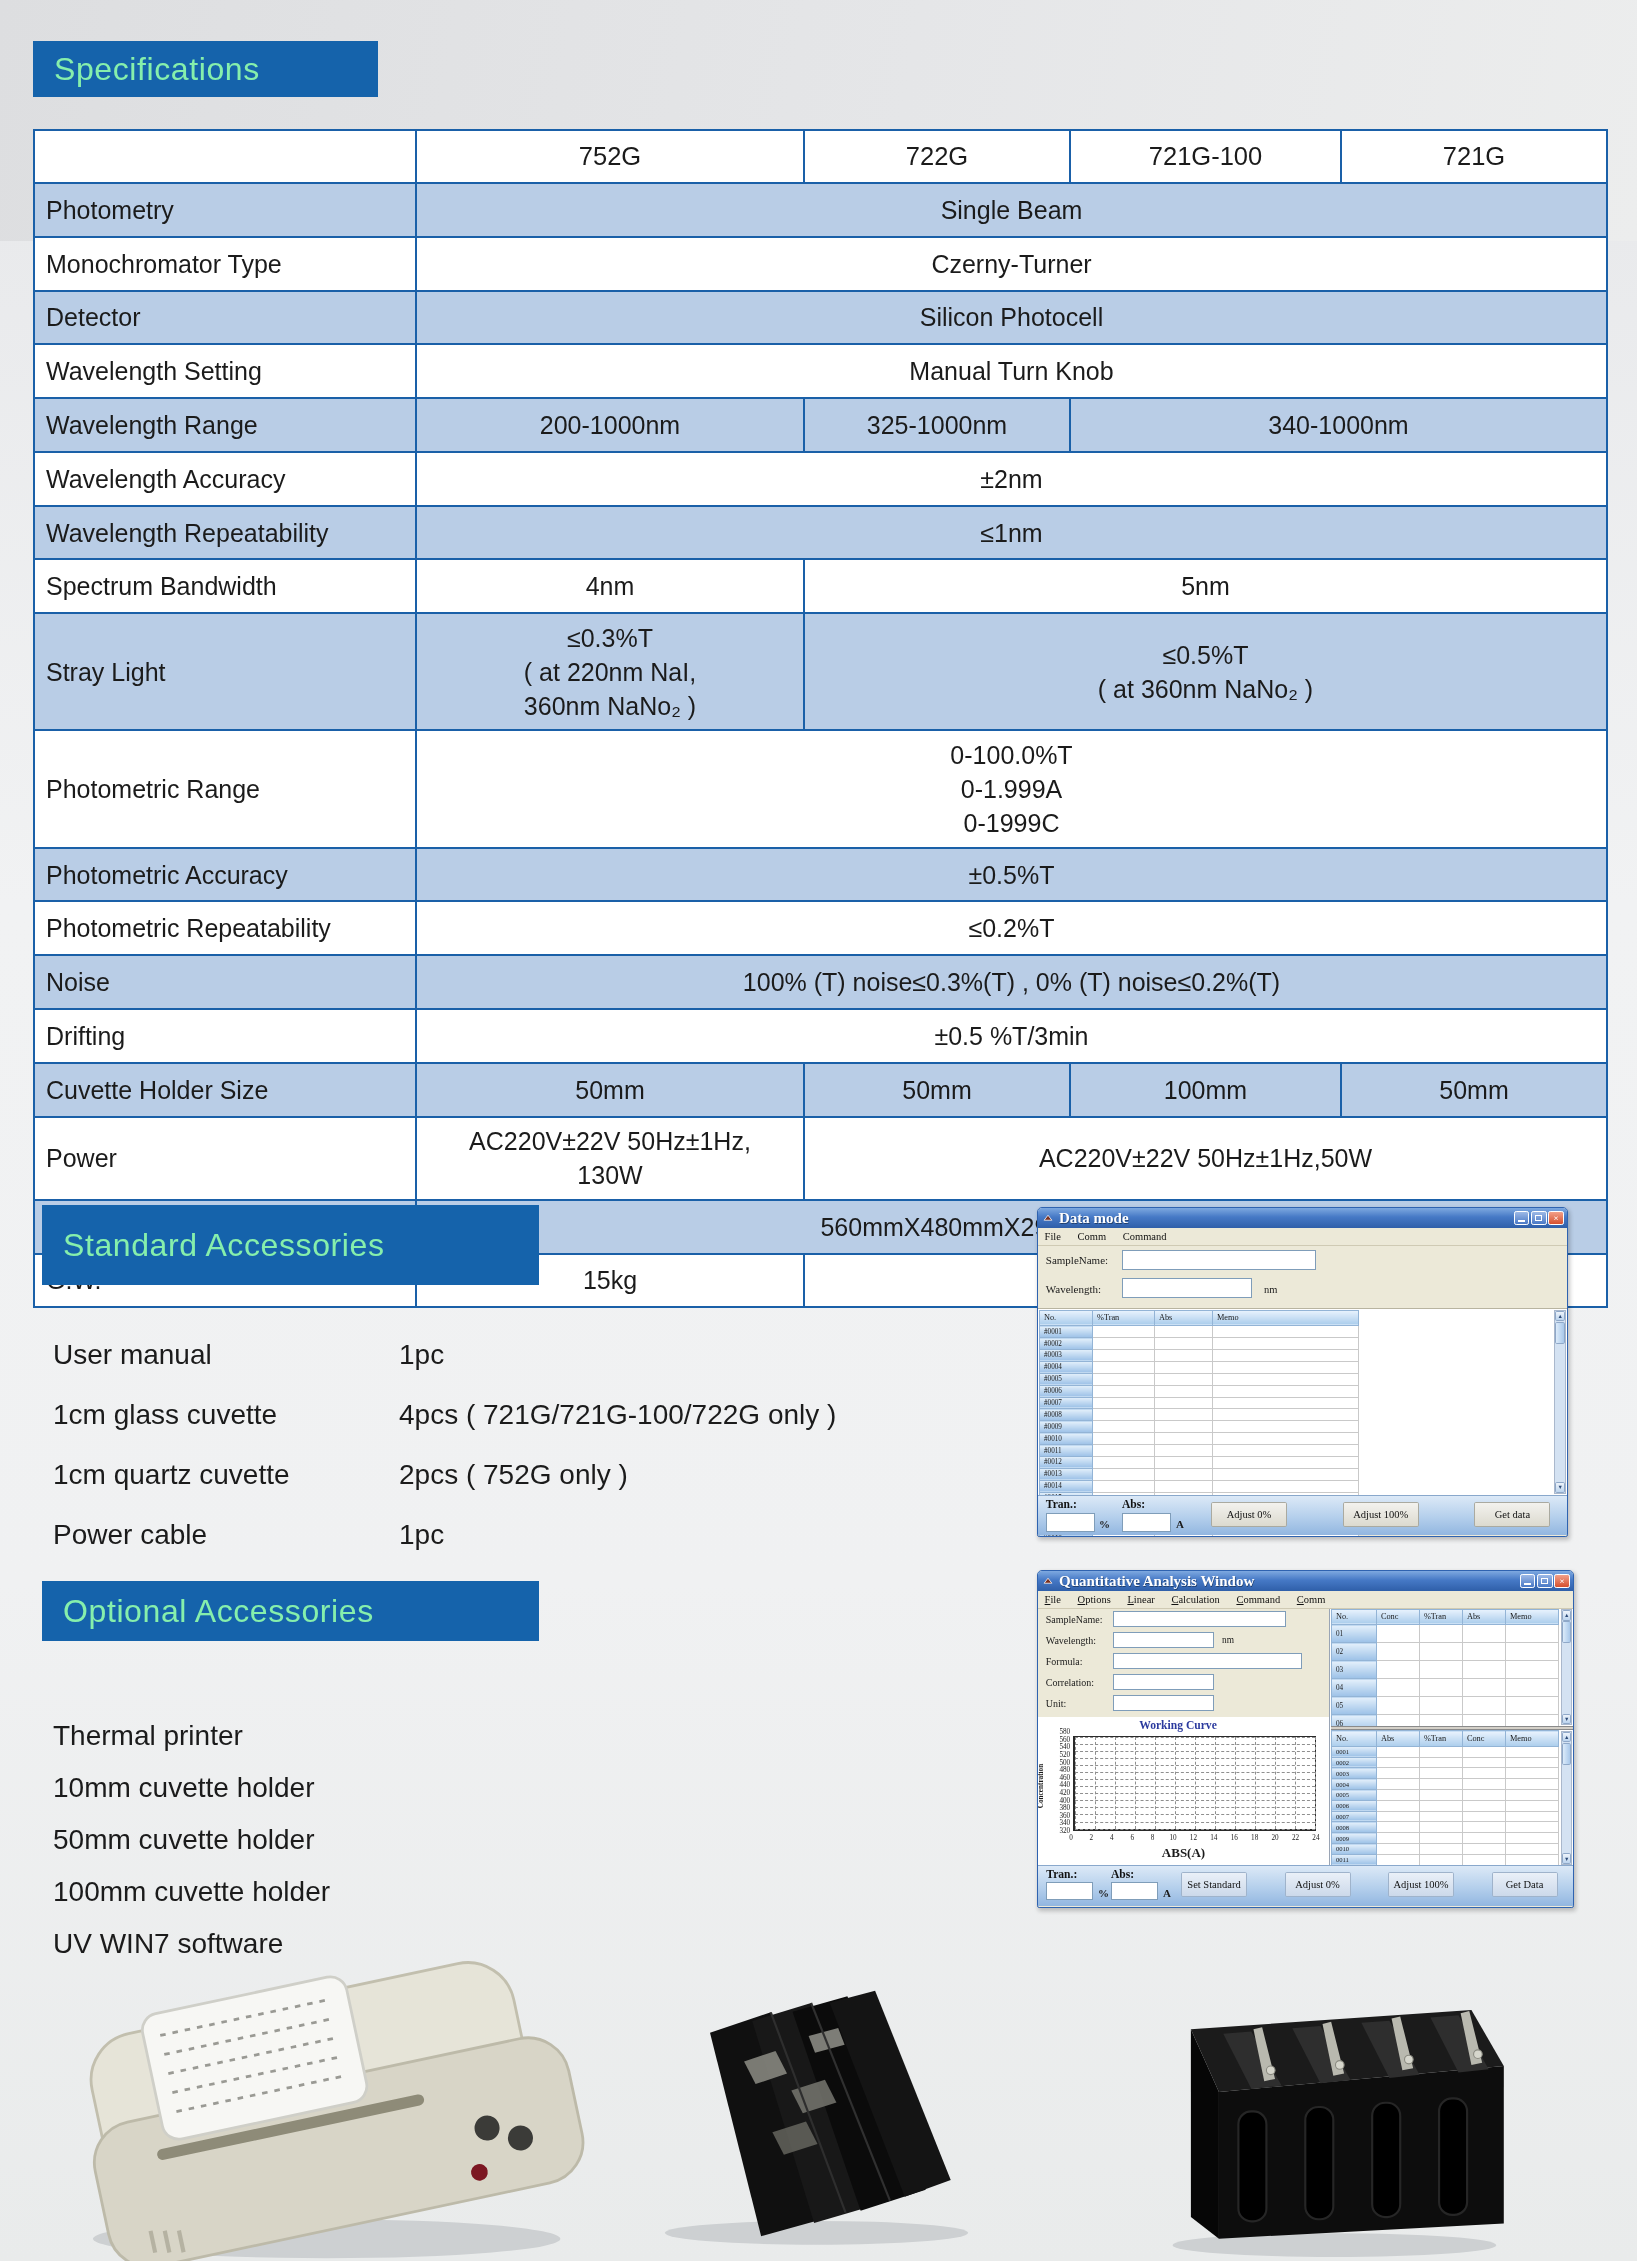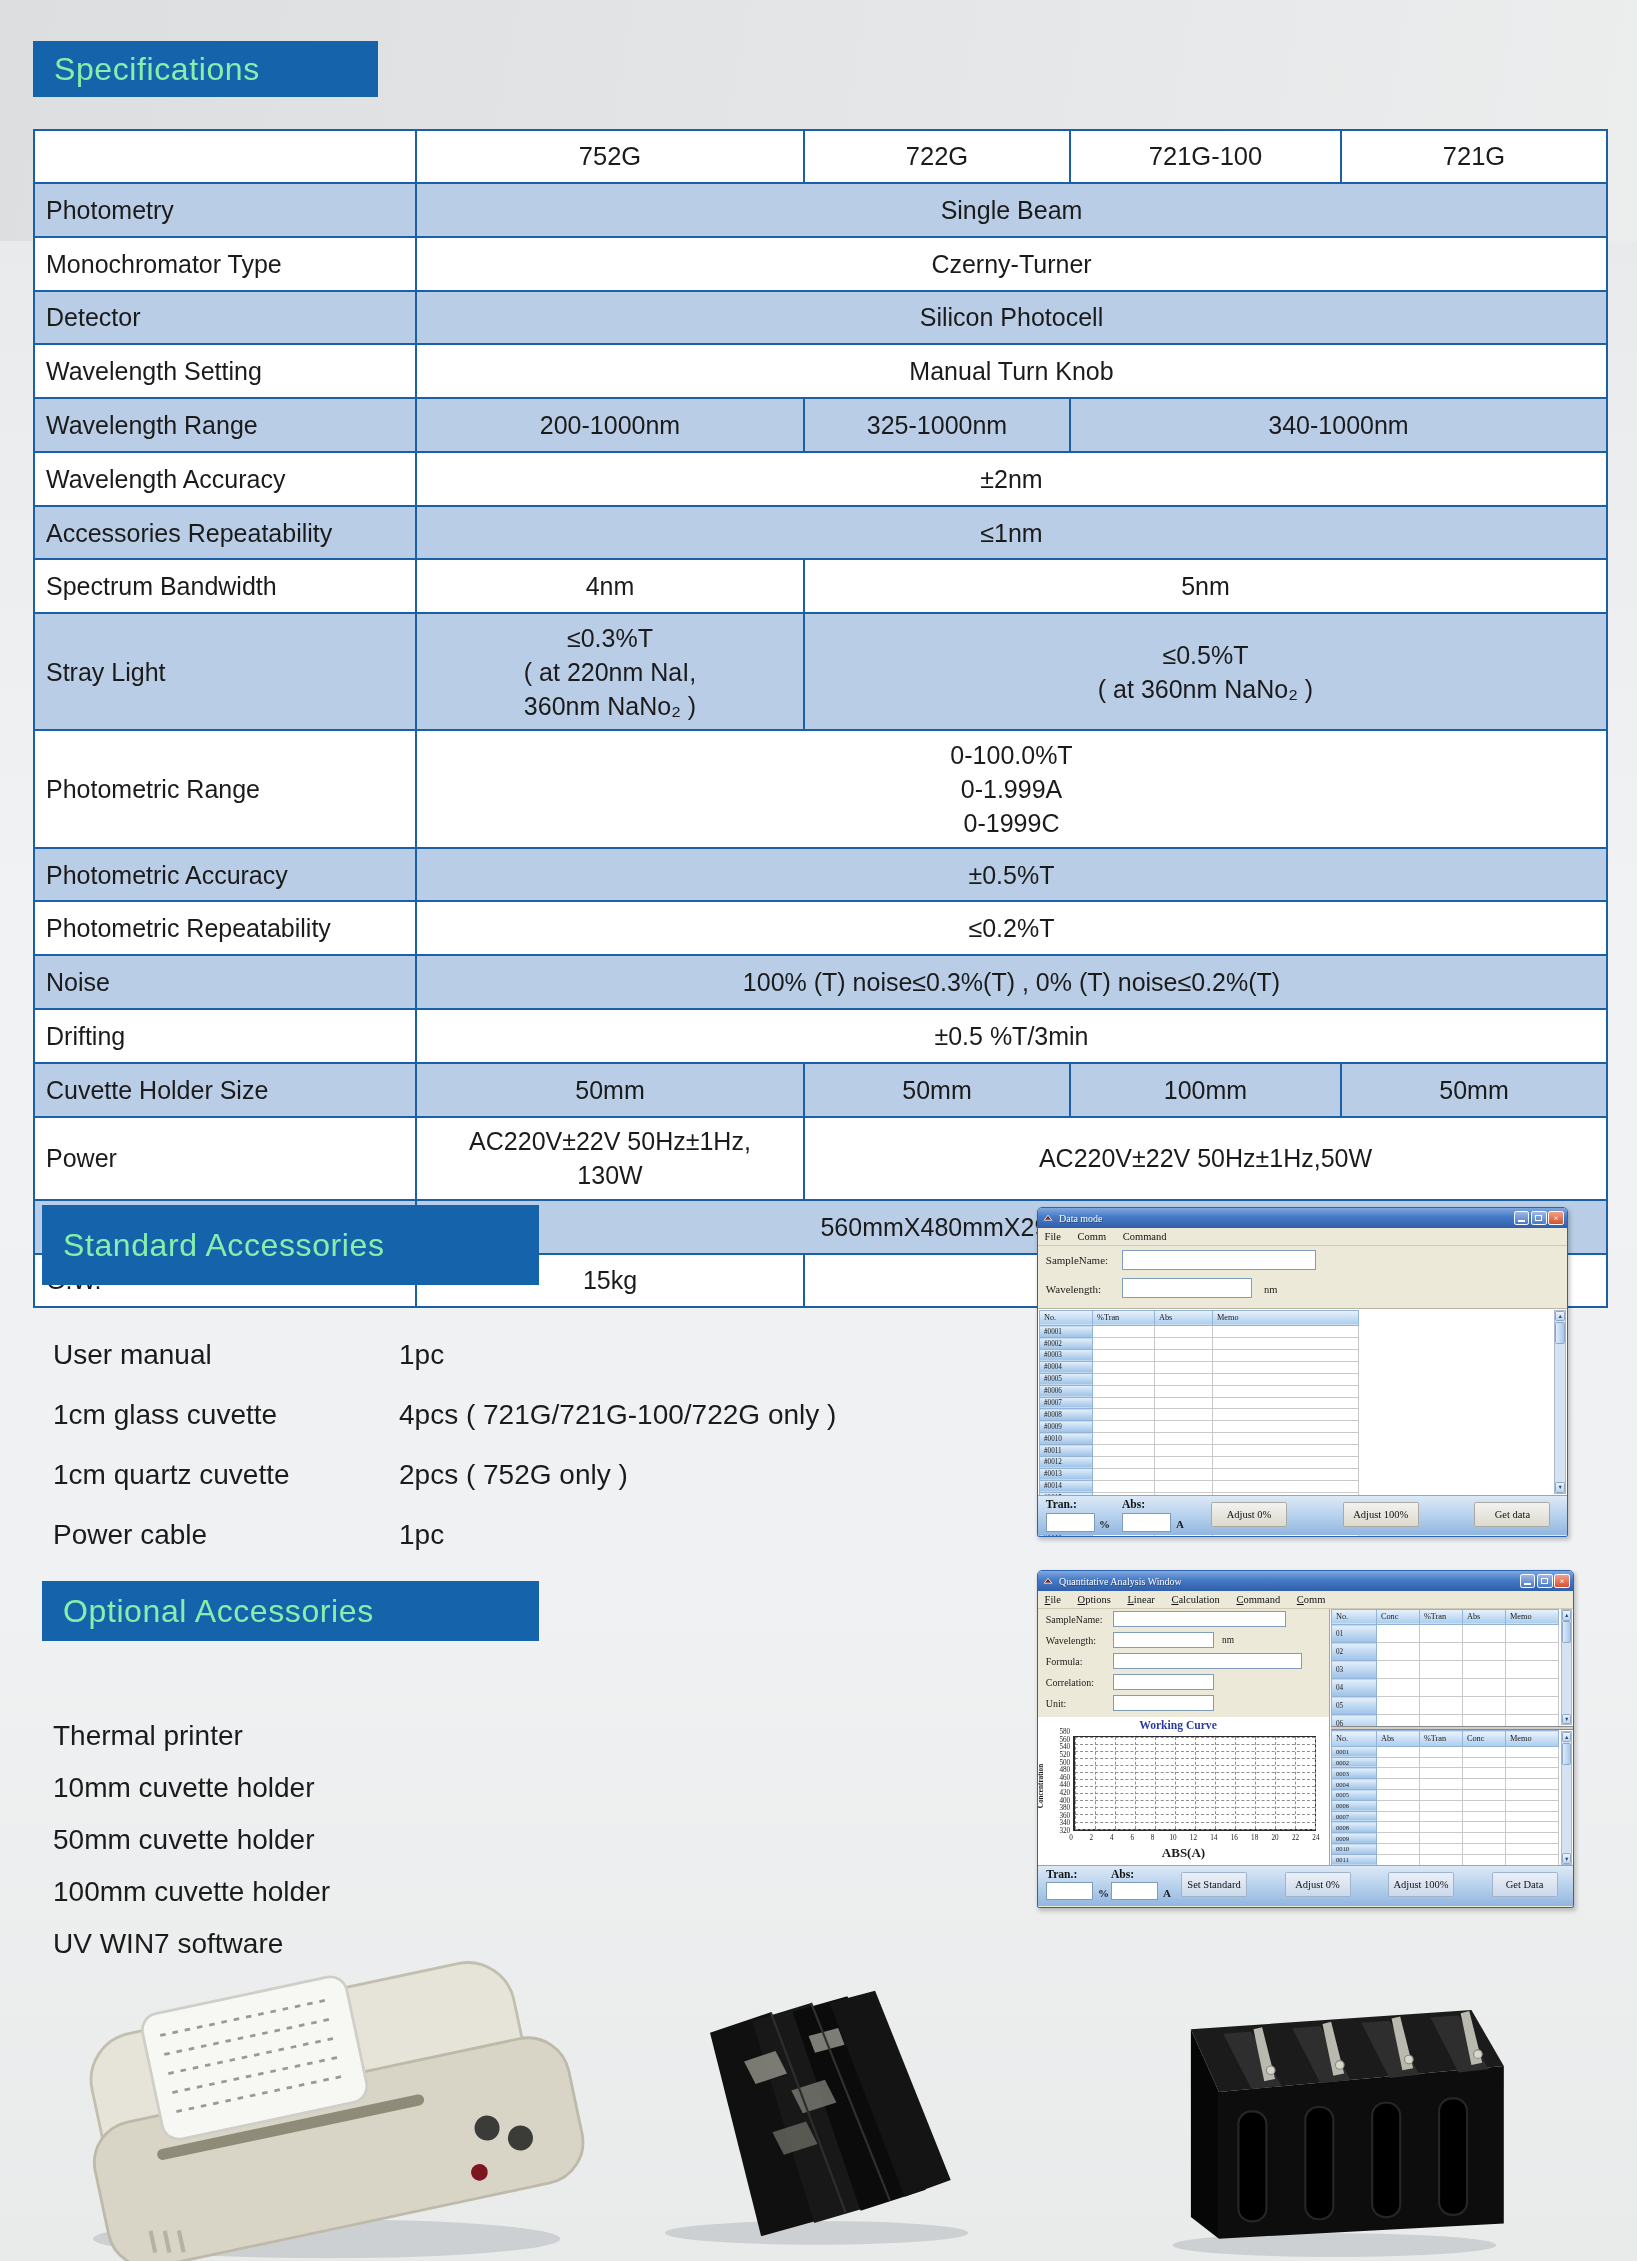--- a/index.html
+++ b/index.html
@@ -29,21 +29,21 @@
   .acc-list{position:absolute;left:53px;top:1325px;width:941px;}
   .acc-row{display:grid;grid-template-columns:346px auto;height:60px;align-items:center;font-size:28px;}
   .opt-list{position:absolute;left:53px;top:1710px;width:609px;}
   .opt-item{height:52px;display:flex;align-items:center;font-size:28px;}
 
   
   .xpwin{position:absolute;border:1.7px solid #2f63b0;border-radius:5px 5px 2.2px 2.2px;overflow:hidden;
          background:#ece9d8;font-family:"Liberation Serif",serif;box-shadow:1.7px 2.2px 4.4px rgba(0,0,0,.22);}
   .tbar{height:20px;display:flex;align-items:center;padding:0 3.3px 0 4.4px;gap:4.4px;
         background:linear-gradient(180deg,#7ea9e0 0%,#4679c6 45%,#2f5fa9 100%);}
-  .wtitle{color:#fff;font-weight:normal;font-size:10px;flex:1;white-space:nowrap;text-shadow:0.6px 0.6px 0.6px rgba(0,0,0,.4);}
+  .wtitle{color:#fff;font-weight:bold;font-size:15px;flex:1;white-space:nowrap;text-shadow:0.6px 0.6px 0.6px rgba(0,0,0,.4);}
   .wicon{width:12.2px;height:12.2px;display:flex;align-items:center;justify-content:center;}
   .wbtns{display:flex;gap:1.7px;}
   .wbtn{width:15.5px;height:13.3px;border-radius:2.2px;border:0.6px solid #fff;display:flex;align-items:center;justify-content:center;
         background:linear-gradient(#9db9e6,#4a79c6);color:#fff;font-size:8.9px;font-weight:bold;box-sizing:border-box;}
   .wbtn-close{background:linear-gradient(#f2a089,#d6502e);}
   .wbtn-minimize i{display:block;width:6.6px;height:1.7px;background:#fff;margin-top:6.1px;}
   .wbtn-maximize i{display:block;width:6.6px;height:5.5px;border:1.1px solid #fff;box-sizing:border-box;}
   .mbar{height:16.6px;background:#ece9d8;border-bottom:0.6px solid #cfcab4;display:flex;align-items:center;padding-left:6.6px;}
   .mi{font-size:10.5px;margin-right:16.6px;color:#111;}
   .qw .mi::first-letter{text-decoration:underline;}
@@ -181,21 +181,21 @@
           <td class="sp-lbl">Wavelength Range</td>
           <td class="sp-val" colspan="1">200-1000nm</td>
           <td class="sp-val" colspan="1">325-1000nm</td>
           <td class="sp-val" colspan="2">340-1000nm</td>
         </tr>
         <tr class="sp-row">
           <td class="sp-lbl">Wavelength Accuracy</td>
           <td class="sp-val" colspan="4">±2nm</td>
         </tr>
         <tr class="sp-row shade">
-          <td class="sp-lbl">Accessories Repeatability</td>
+          <td class="sp-lbl">Wavelength Repeatability</td>
           <td class="sp-val" colspan="4">≤1nm</td>
         </tr>
         <tr class="sp-row">
           <td class="sp-lbl">Spectrum Bandwidth</td>
           <td class="sp-val" colspan="1">4nm</td>
           <td class="sp-val" colspan="3">5nm</td>
         </tr>
         <tr class="sp-row shade">
           <td class="sp-lbl">Stray Light</td>
           <td class="sp-val" colspan="1">

